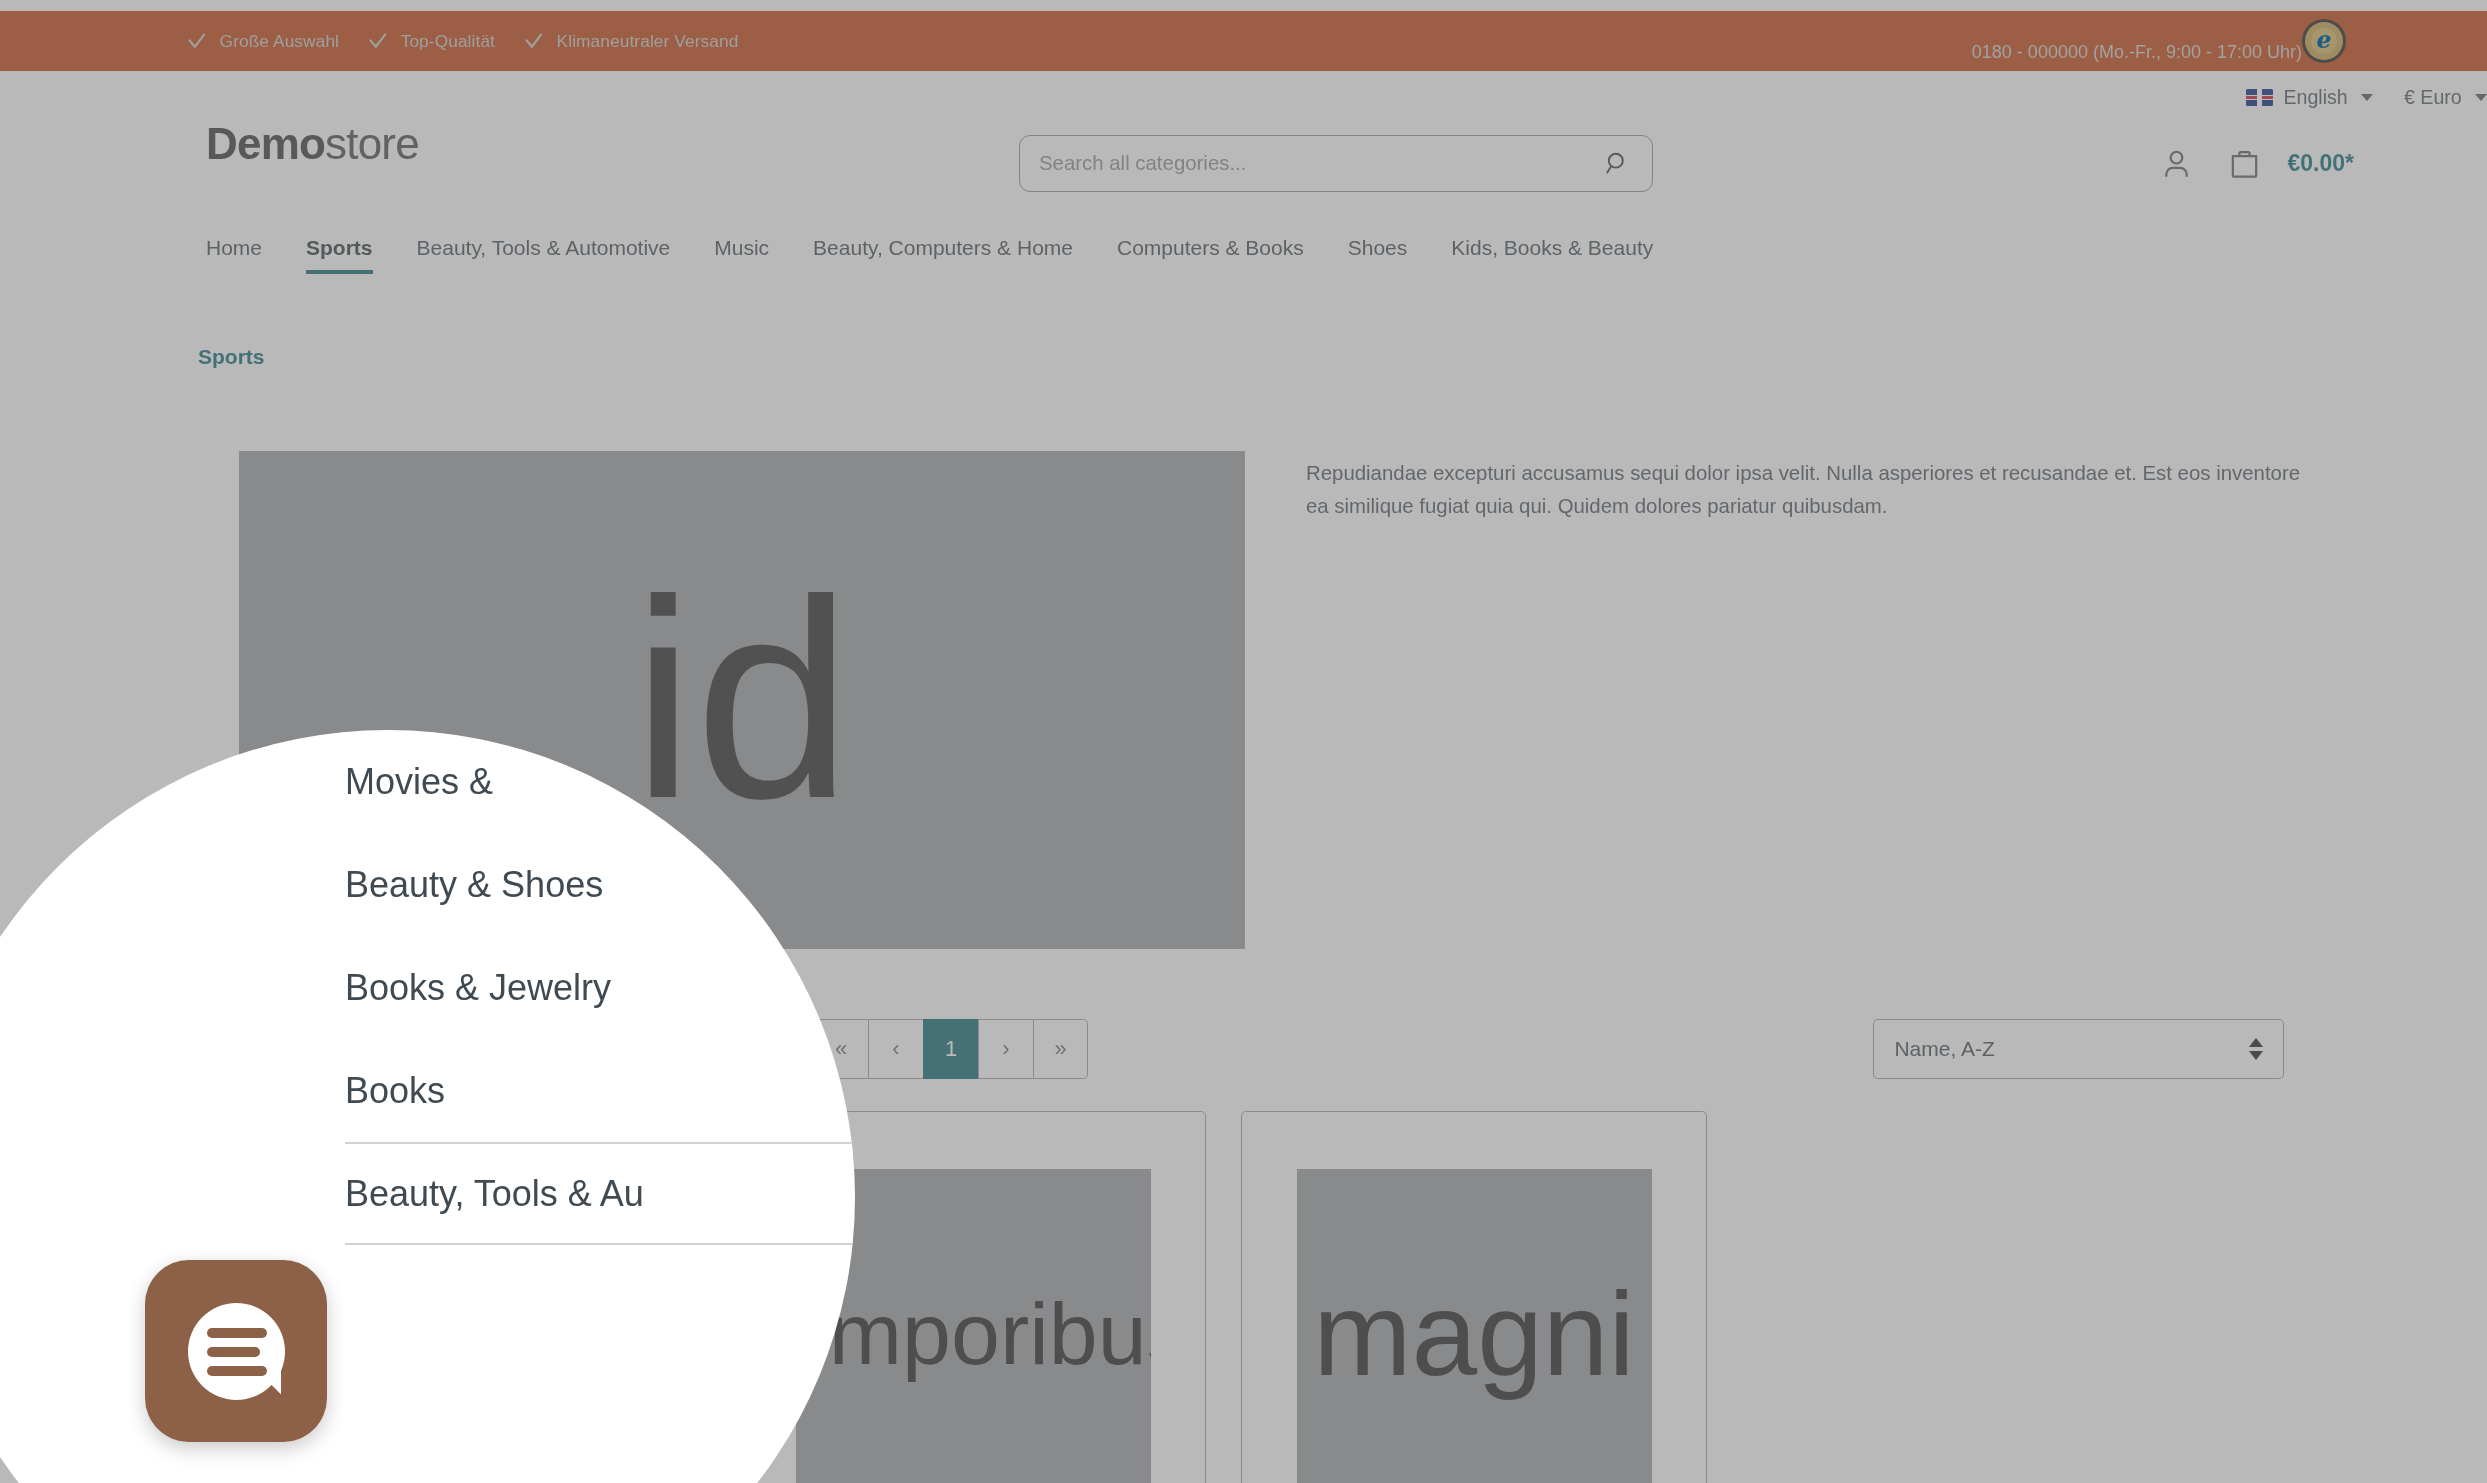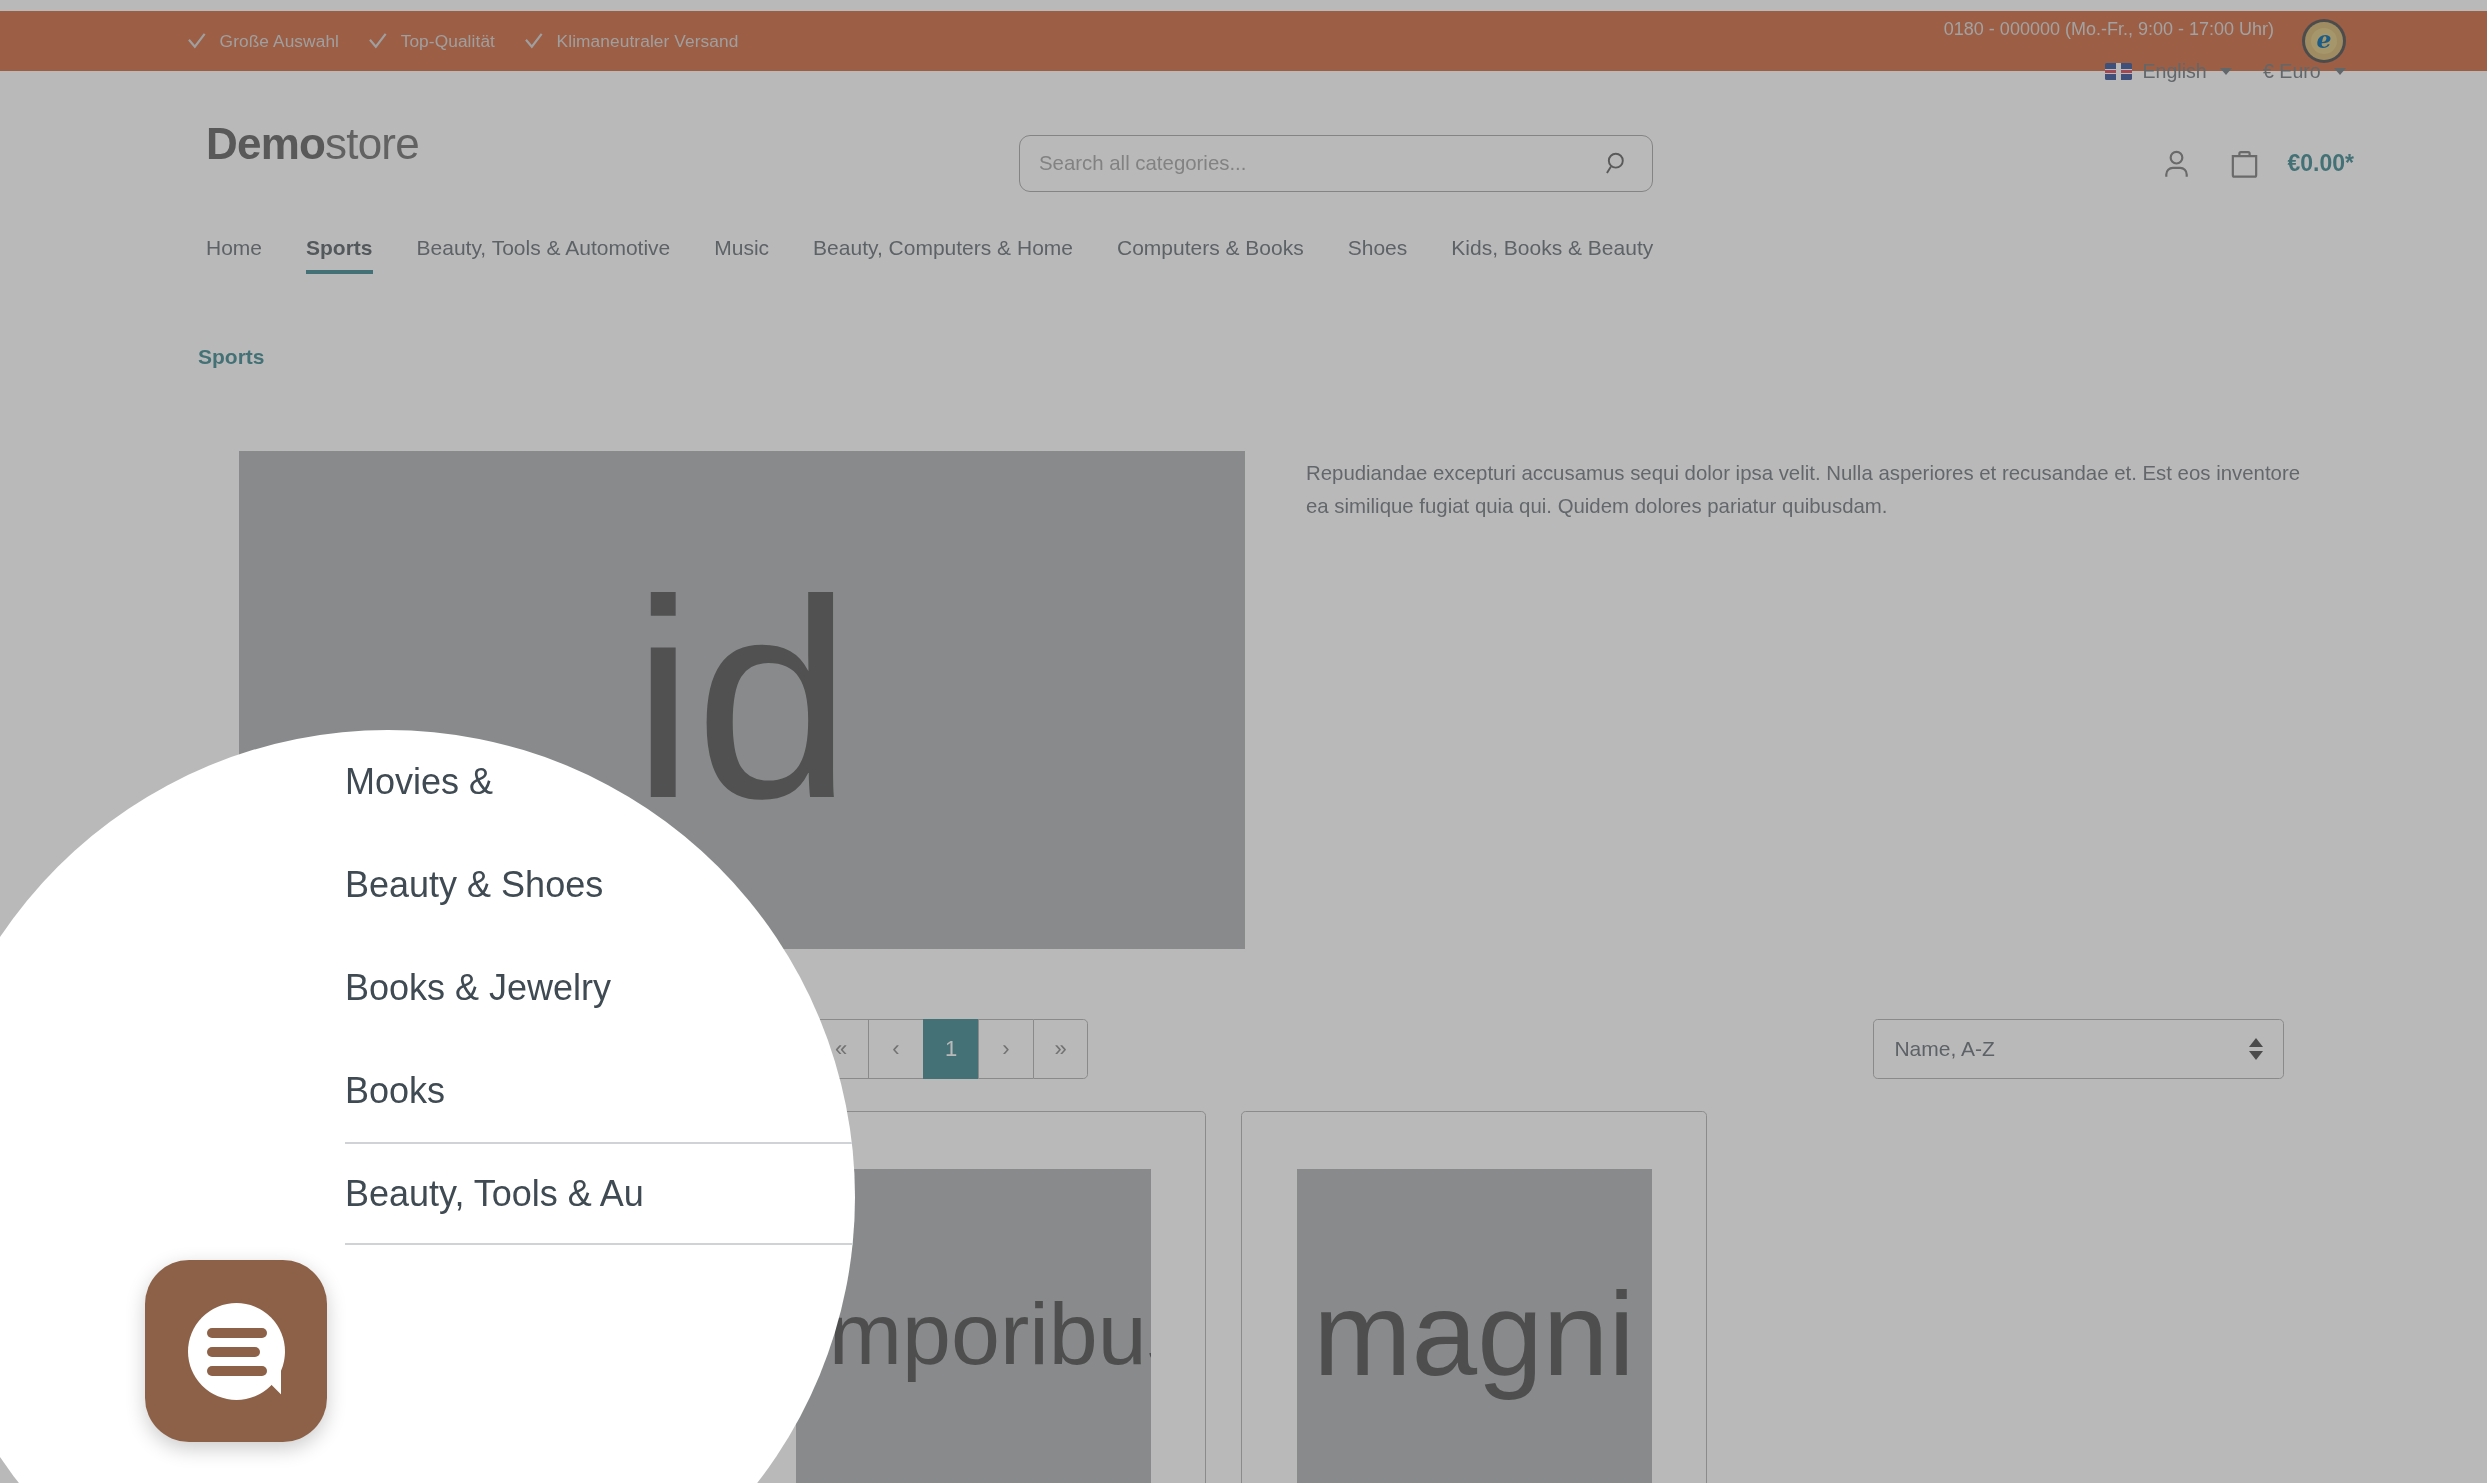--- a/index.html
+++ b/index.html
@@ -26,21 +26,21 @@
     display: flex; align-items: center; gap: 27px;
     margin-left: 185px;
   }
   .usp { display: flex; align-items: center; gap: 11px; }
   .usp-check {
     width: 23.6px; height: 23.6px; display: block;
   }
   .usp-text { color: #c9c9c9; font-size: 17.3px; letter-spacing: 0.1px; }
   .topbar-right {
     margin-left: auto; margin-right: 141px;
-    display: flex; align-items: flex-start; gap: 28px;
+    display: flex; align-items: flex-end; 
   }
   .hotline { color: #cfcfcf; font-size: 18px; white-space: nowrap; }
   .ts-badge {
     width: 44px; height: 44px; border-radius: 50%;
     background: #1d1d1d;
     display: flex; align-items: center; justify-content: center;
     position: relative;
   }
   .ts-badge .ring {
     position: absolute; inset: 3.1px; border-radius: 50%;
@@ -52,22 +52,21 @@
   }
   .ts-badge .e {
     position: relative; z-index: 3; color: #1b5d87;
     font-family: "DejaVu Serif", serif; font-style: italic;
     font-size: 23.6px; font-weight: 700; line-height: 1;
   }
 
   
   .langrow {
     position: absolute; left: 0; top: 60px; width: 2487px; height: 49px;
-    display: flex; align-items: flex-start; justify-content: flex-end;
-    padding-right: 141px;
+    display: flex; align-items: flex-end; justify-content: flex-end;
   }
   .lang-item {
     display: flex; align-items: center; gap: 10.2px;
     color: #4a545b; font-size: 19.6px; margin-left: 31px;
   }
   .flag {
     width: 27px; height: 17.3px; position: relative; overflow: hidden;
     background: #00247d; border-radius: 1.6px; flex: none;
   }
   .flag::before, .flag::after {

